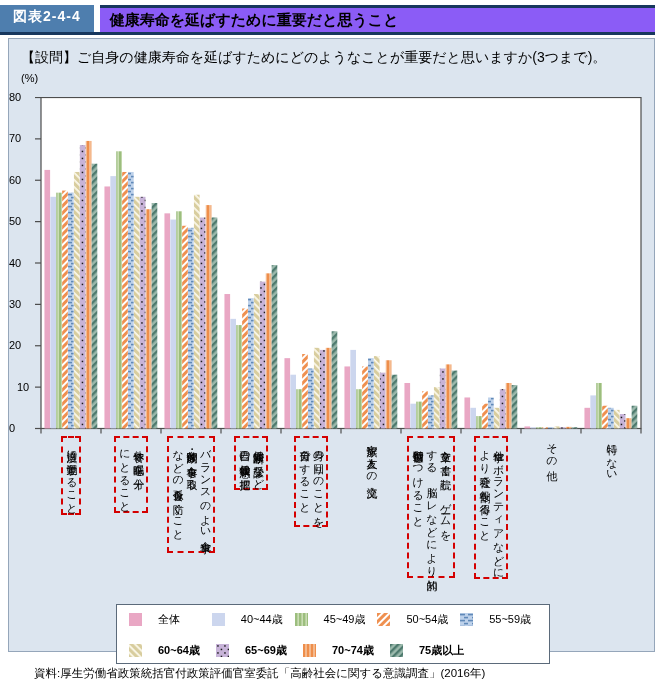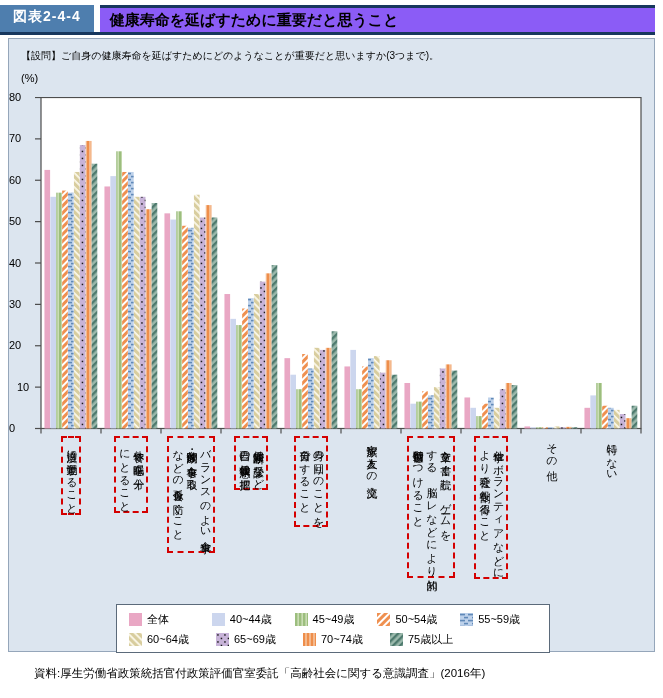--- a/index.html
+++ b/index.html
@@ -6,35 +6,35 @@
   html,body { width: 663px; background: #ffffff; font-family: "Liberation Sans", "DejaVu Sans", sans-serif; color:#000; }
   .page { width: 663px; height: 698px; position: relative; }
 
   
   .fig-header { display: flex; align-items: stretch; padding-top: 5px; border-bottom: 3px solid #17375d; width: 655px; }
   .fig-label { background: #4e7eae; color: #fff; font-weight: bold; font-size: 14px; padding: 3px 13px 3px 13px; white-space: nowrap; letter-spacing: 1px; }
   .fig-title { flex: 1; border-top: 3px solid #17375d; font-weight: bold; font-size: 15px; padding: 3px 6px 2px 10px; margin-left: 6px; background: #8b5cf6; white-space: nowrap; }
 
   
   .panel { position: absolute; left: 8px; top: 38px; width: 647px; height: 614px; background: #dce5ef; border: 1px solid #95a6ba; }
-  .question { position: absolute; left: 12px; top: 10px; font-size: 10px; }
+  .question { position: absolute; left: 12px; top: 10px; font-size: 14px; }
   .pct { position: absolute; left: 12px; top: 33px; font-size: 11px; }
 
   .ylab { position: absolute; width: 24px; font-size: 11px; height: 13px; line-height: 13px; }
   .chart-svg { position: absolute; left: 26px; top: 58px; }
 
   .cats { position: absolute; left: 32px; top: 397px; width: 600px; display: flex; }
   .cat { width: 60px; display: flex; justify-content: center; align-items: flex-start; }
   .catlab { writing-mode: vertical-rl; text-orientation: mixed; white-space: pre-line; font-size: 11px; line-height: 1.25; letter-spacing: 0.5px; }
   .catlab.boxed { border: 2px dashed #d40000; padding: 4px 1px; }
 
   .legend { position: absolute; left: 107px; top: 565px; width: 434px; background: #fff; border: 1px solid #5b6a7a; padding: 7px 6px 5px 12px; }
   .legrow { display: flex; }
-  .legrow + .legrow { margin-top: 5px; }
-  .leg { width: 87px; display: flex; align-items: center; font-size: 11px; white-space: nowrap; }
+  .legrow + .legrow { margin-top: 16px; font-weight: bold; }
+  .leg { width: 87px; display: flex; align-items: center; font-size: 11px; white-space: nowrap; gap: 11px; }
   .leg svg { margin-right: 5px; flex: 0 0 auto; }
 
   .source { position: absolute; left: 10px; top: 666px; font-size: 11.5px; margin-left: 24px; }
 </style>
 </head>
 <body>
 
 <svg width="0" height="0" style="position:absolute" aria-hidden="true">
   <defs>
     <pattern id="pat-green" width="4" height="4" patternUnits="userSpaceOnUse">

